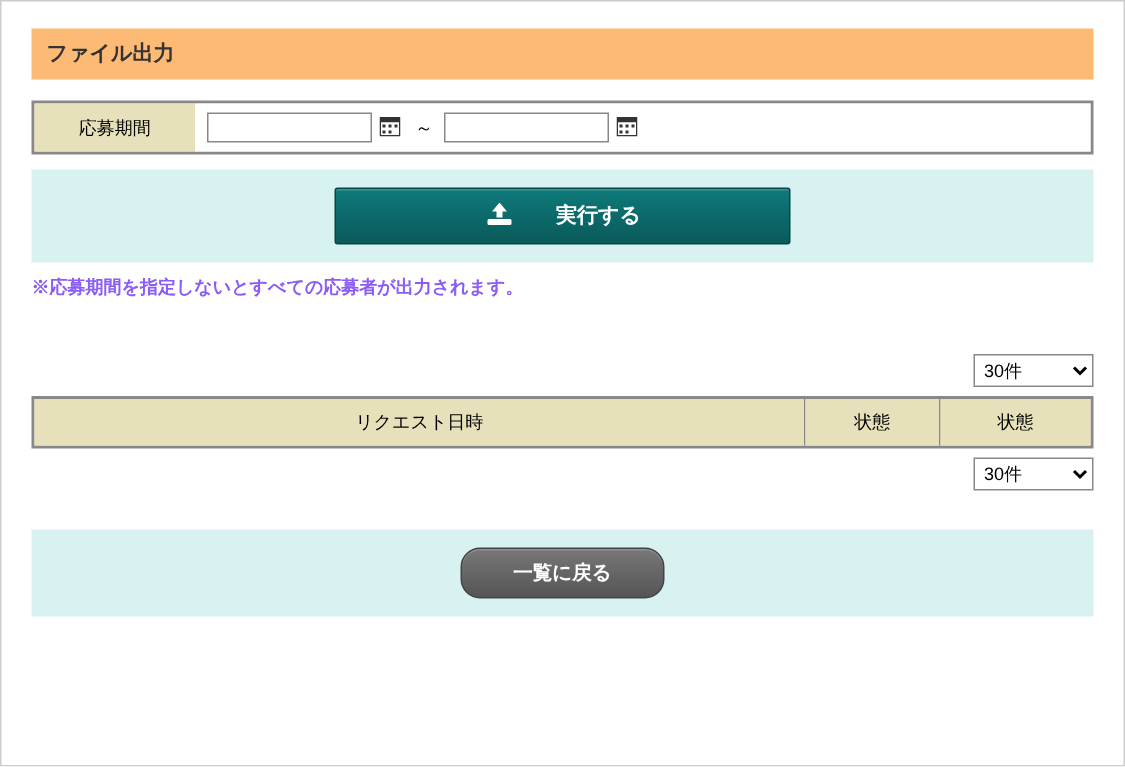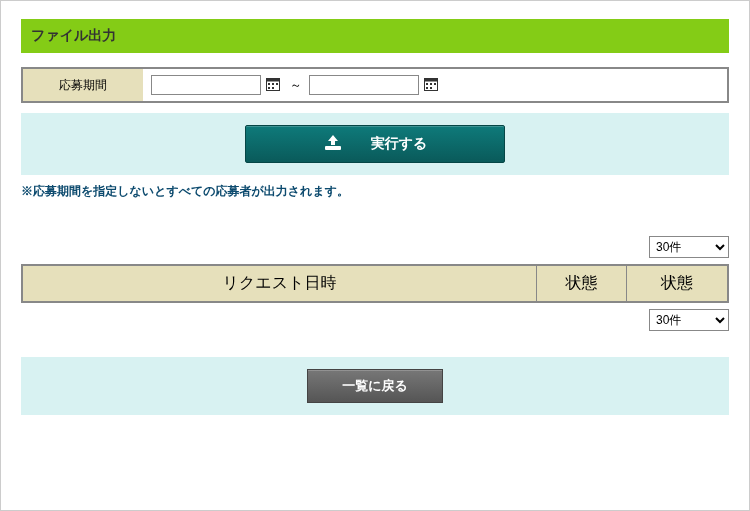--- a/index.html
+++ b/index.html
@@ -12,21 +12,21 @@
   }
   .frame {
     width: 750px;
     height: 511px;
     border: 1px solid #ccc;
     margin: 0;
     padding: 18px 20px 20px 20px;
     position: relative;
   }
   .section-header {
-    background: #84cc16;
+    background: #fdba74;
     padding: 8px 10px;
     font-size: 14px;
     font-weight: bold;
     color: #333;
     margin-bottom: 14px;
   }
   .form-table {
     width: 100%;
     border-collapse: separate;
     border-spacing: 0;
@@ -34,21 +34,21 @@
     margin-bottom: 10px;
   }
   .form-table td {
     border: 0;
     padding: 6px 8px;
     vertical-align: middle;
   }
   .form-label-cell {
     background: #e6e0bb;
     text-align: center;
-    width: 120px;
+    width: 107px;
     font-size: 12px;
     border-right: 1px solid #888;
   }
   .form-value-cell {
     background: #fff;
   }
   .date-input {
     width: 110px;
     height: 20px;
     border: 1px solid #888;
@@ -69,36 +69,36 @@
   .action-bar {
     background: #d8f2f2;
     padding: 12px 0;
     text-align: center;
     margin-bottom: 8px;
   }
   .exec-button {
     display: inline-flex;
     align-items: center;
     justify-content: center;
-    width: 260px;
+    width: 304px;
     height: 38px;
     background: linear-gradient(to bottom, #0e7a7a 0%, #0a5a5a 100%);
     border: 1px solid #064646;
     border-radius: 2px;
     color: #fff;
     font-size: 14px;
     font-weight: bold;
     cursor: pointer;
     gap: 28px;
     padding: 0 18px;
     box-shadow: inset 0 1px 0 rgba(255,255,255,0.2);
   }
   .upload-icon { flex-shrink: 0; }
   .note {
-    color: #0c4a6e;
+    color: #8b5cf6;
     font-size: 12px;
     font-weight: bold;
     margin: 6px 0 36px 0;
   }
   .pager-row {
     text-align: right;
     margin-bottom: 6px;
   }
   .pager-select {
     width: 80px;
@@ -110,42 +110,42 @@
   }
   .list-table {
     width: 100%;
     border-collapse: separate;
     border-spacing: 0;
     border: 2px solid #888;
     margin-bottom: 6px;
   }
   .list-table th {
     background: #e6e0bb;
-    font-size: 16px;
+    font-size: 12px;
     font-weight: normal;
     padding: 7px 6px;
     text-align: center;
     border-right: 1px solid #888;
   }
   .list-table th:last-child { border-right: 0; }
   .col-dt { }
   .col-status { width: 90px; }
   .col-status2 { width: 100px; }
   .bottom-bar {
     background: #d8f2f2;
     padding: 12px 0;
     text-align: center;
     margin-top: 26px;
   }
   .back-button {
     display: inline-block;
     padding: 7px 34px;
     background: linear-gradient(to bottom, #777 0%, #555 100%);
     border: 1px solid #444;
-    border-radius: 0;
+    border-radius: 13px;
     color: #fff;
     font-size: 13px;
     font-weight: bold;
     cursor: pointer;
     box-shadow: inset 0 1px 0 rgba(255,255,255,0.2);
   }
 </style>
 </head>
 <body>
 

